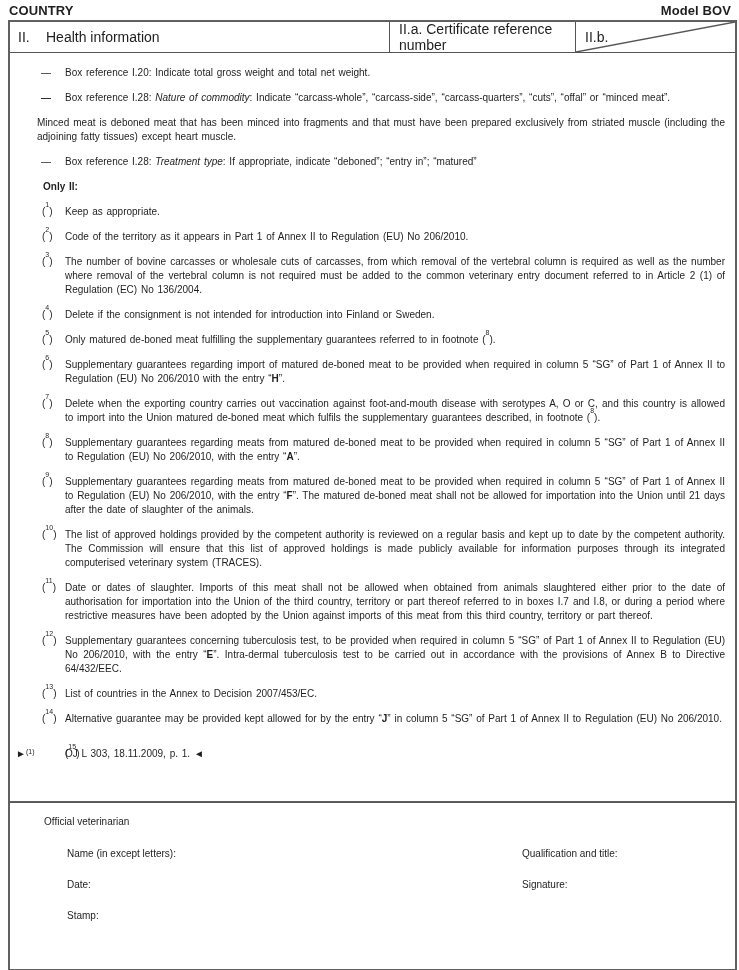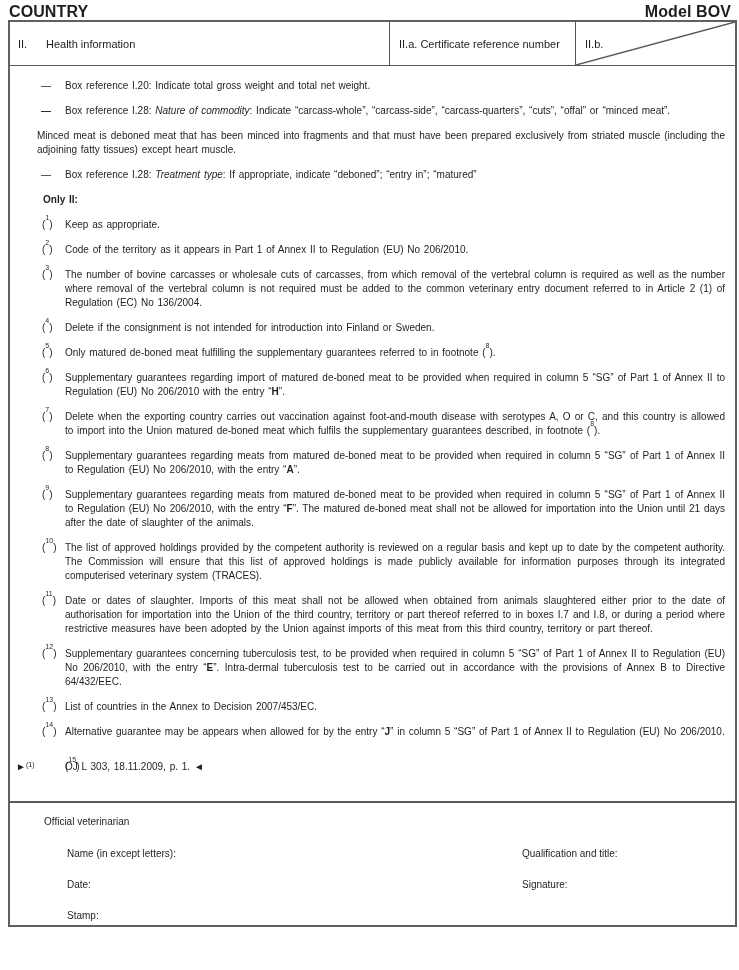--- a/index.html
+++ b/index.html
@@ -6,27 +6,27 @@
   html,body { background:#ffffff; }
   body {
     width:739px; height:970px; position:relative; overflow:hidden;
     font-family:"Liberation Sans","DejaVu Sans",sans-serif;
     color:#1e1e1e;
     -webkit-font-smoothing:antialiased;
   }
   .topbar {
     position:absolute; left:9px; top:3px; width:722px;
     display:flex; justify-content:space-between;
-    font-size:16px; font-weight:bold; letter-spacing:.1px;
+    font-size:13px; font-weight:bold; letter-spacing:.1px;
   }
   .main-box {
     position:absolute; left:8px; top:20px; width:729px; height:783px;
     border:2px solid #606060; background:#fff;
   }
-  .hdr-row { display:flex; height:44px; border-bottom:1px solid #565656; font-size:11px; }
+  .hdr-row { display:flex; height:31px; border-bottom:1px solid #565656; font-size:14px; }
   .hdr-cell { display:flex; align-items:center; }
   .hc1 { width:380px; border-right:1px solid #565656; padding-left:8px; }
   .hc1 .hnum { width:28px; }
   .hc2 { width:186px; border-right:1px solid #565656; padding-left:9px; }
   .hc3 { flex:1; position:relative; padding-left:9px; }
   .hc3 .diag { position:absolute; left:0; top:0; width:100%; height:100%; }
   .notes-body {
     position:relative; height:752px; overflow:hidden;
     padding:13px 10px 0 0;
     font-size:10px; line-height:14px; word-spacing:1px;
@@ -39,21 +39,21 @@
   .block.heading { padding-left:33px; font-weight:bold; text-align:left; }
   .block.amendment { margin-top:21px; text-align:left; }
   .amend-pre { position:absolute; left:6px; top:0; white-space:nowrap; word-spacing:0; }
   .amend-close { margin-left:4px; }
   sup, .sup {
     font-size:7px; line-height:0; position:relative; top:-3.5px; letter-spacing:0;
   }
   .seg-b { font-weight:bold; }
   .seg-i { font-style:italic; }
   .vet-box {
-    position:absolute; left:8px; top:802px; width:729px; height:125px;
+    position:absolute; left:8px; top:802px; width:729px; height:169px;
     border:2px solid #606060; border-top:1px solid #565656; background:#fff;
     font-size:10px; line-height:14px;
   }
   .vet-title { margin:12px 0 18px 34px; }
   .vet-row { position:relative; margin:0 0 17px 57px; }
   .vet-right { position:absolute; left:455px; top:0; }
 </style>
 </head>
 <body>
 
@@ -91,21 +91,21 @@
       <div class="block footnote"><span class="marker">(<sup>4</sup>)</span><span class="txt"><span>Delete if the consignment is not intended for introduction into Finland or Sweden.</span></span></div>
       <div class="block footnote"><span class="marker">(<sup>5</sup>)</span><span class="txt"><span>Only matured de-boned meat fulfilling the supplementary guarantees referred to in footnote (</span><sup>8</sup><span>).</span></span></div>
       <div class="block footnote"><span class="marker">(<sup>6</sup>)</span><span class="txt"><span>Supplementary guarantees regarding import of matured de-boned meat to be provided when required in column 5 “SG” of Part 1 of Annex II to Regulation (EU) No 206/2010 with the entry “</span><span class="seg-b ">H</span><span>”.</span></span></div>
       <div class="block footnote"><span class="marker">(<sup>7</sup>)</span><span class="txt"><span>Delete when the exporting country carries out vaccination against foot-and-mouth disease with serotypes A, O or C, and this country is allowed to import into the Union matured de-boned meat which fulfils the supplementary guarantees described, in footnote (</span><sup>8</sup><span>).</span></span></div>
       <div class="block footnote"><span class="marker">(<sup>8</sup>)</span><span class="txt"><span>Supplementary guarantees regarding meats from matured de-boned meat to be provided when required in column 5 “SG” of Part 1 of Annex II to Regulation (EU) No 206/2010, with the entry “</span><span class="seg-b ">A</span><span>”.</span></span></div>
       <div class="block footnote"><span class="marker">(<sup>9</sup>)</span><span class="txt"><span>Supplementary guarantees regarding meats from matured de-boned meat to be provided when required in column 5 “SG” of Part 1 of Annex II to Regulation (EU) No 206/2010, with the entry “</span><span class="seg-b ">F</span><span>”. The matured de-boned meat shall not be allowed for importation into the Union until 21 days after the date of slaughter of the animals.</span></span></div>
       <div class="block footnote"><span class="marker">(<sup>10</sup>)</span><span class="txt"><span>The list of approved holdings provided by the competent authority is reviewed on a regular basis and kept up to date by the competent authority. The Commission will ensure that this list of approved holdings is made publicly available for information purposes through its integrated computerised veterinary system (TRACES).</span></span></div>
       <div class="block footnote"><span class="marker">(<sup>11</sup>)</span><span class="txt"><span>Date or dates of slaughter. Imports of this meat shall not be allowed when obtained from animals slaughtered either prior to the date of authorisation for importation into the Union of the third country, territory or part thereof referred to in boxes I.7 and I.8, or during a period where restrictive measures have been adopted by the Union against imports of this meat from this third country, territory or part thereof.</span></span></div>
       <div class="block footnote"><span class="marker">(<sup>12</sup>)</span><span class="txt"><span>Supplementary guarantees concerning tuberculosis test, to be provided when required in column 5 “SG” of Part 1 of Annex II to Regulation (EU) No 206/2010, with the entry “</span><span class="seg-b ">E</span><span>”. Intra-dermal tuberculosis test to be carried out in accordance with the provisions of Annex B to Directive 64/432/EEC.</span></span></div>
       <div class="block footnote"><span class="marker">(<sup>13</sup>)</span><span class="txt"><span>List of countries in the Annex to Decision 2007/453/EC.</span></span></div>
-      <div class="block footnote"><span class="marker">(<sup>14</sup>)</span><span class="txt"><span>Alternative guarantee may be appears when allowed for by the entry “</span><span class="seg-b ">J</span><span>” in column 5 “SG” of Part 1 of Annex II to Regulation (EU) No 206/2010.</span></span></div>
+      <div class="block footnote"><span class="marker">(<sup>14</sup>)</span><span class="txt"><span>Alternative guarantee may be provided kept allowed for by the entry “</span><span class="seg-b ">J</span><span>” in column 5 “SG” of Part 1 of Annex II to Regulation (EU) No 206/2010.</span></span></div>
       <div class="block amendment"><span class="amend-pre">►<span class="sup">(1)</span></span><span class="marker">(<sup>15</sup>)</span><span class="txt"><span>OJ L 303, 18.11.2009, p. 1.</span></span><span class="amend-close">◄</span></div>
     </div>
 </div>
 
 <div class="vet-box">
   <div class="vet-title">Official veterinarian</div>
   <div class="vet-row">
     <span>Name (in except letters):</span>
     <span class="vet-right">Qualification and title:</span>
   </div>

